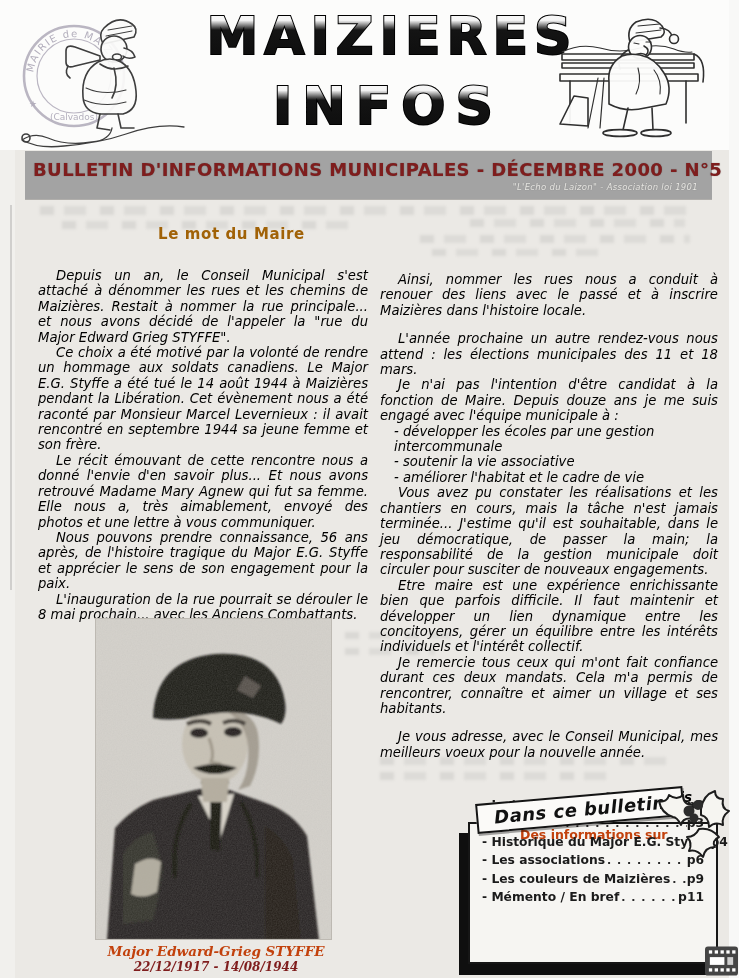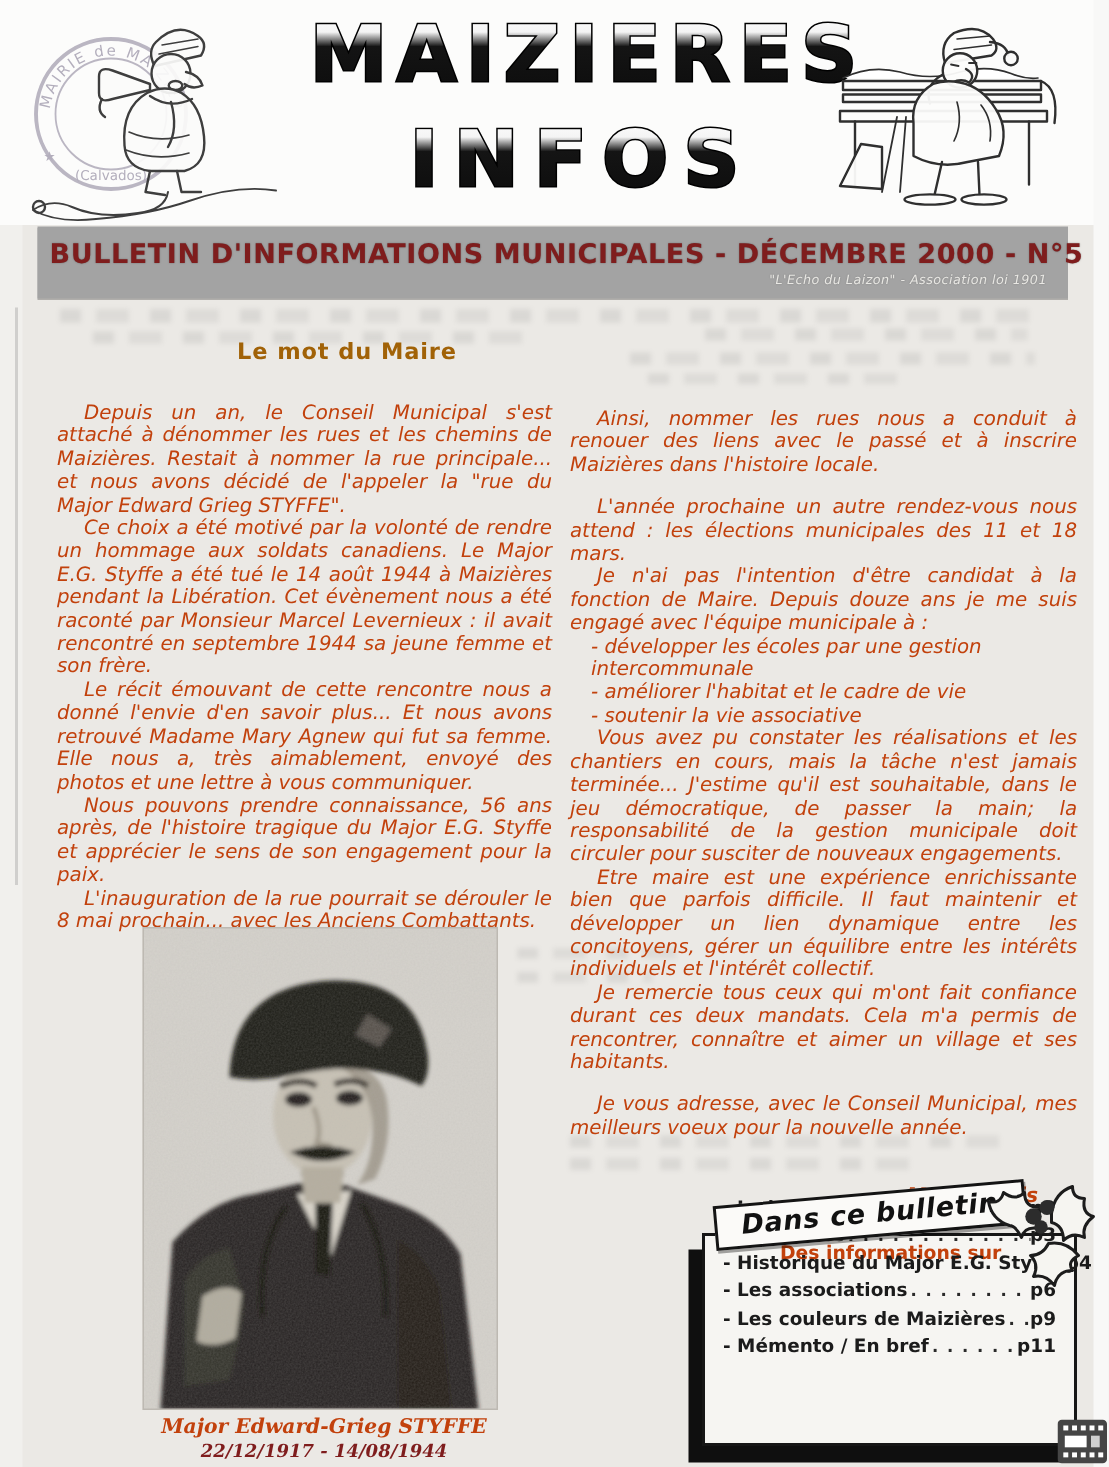--- a/index.html
+++ b/index.html
@@ -32,21 +32,21 @@
   .banner-sub{
     position:absolute;right:14px;top:31px;font-size:8.5px;font-style:italic;
     color:#e9e8e4;text-shadow:0 0 1px rgba(60,60,60,.4);letter-spacing:.3px;
   }
   
   .article-heading{
     position:absolute;left:158px;top:225px;font-size:15px;font-weight:bold;
     letter-spacing:.6px;color:#a16207;
   }
   .col{position:absolute;font-size:13.2px;line-height:15.4px;font-style:italic;
-    text-align:justify;color:#c2410c;}
+    text-align:justify;color:#000000;}
   .col-left{left:38px;top:268px;width:330px;}
   .col-right{left:380px;top:272px;width:338px;}
   .col p{margin:0;}
   .ind{text-indent:18px;}
   .gap{margin-top:13px !important;}
   .bullet{padding-left:14px;text-align:left;}
   .signature{margin-top:30px;text-align:right;padding-right:26px;font-weight:bold;font-style:italic;font-size:13.5px;}
   
   .photo{position:absolute;left:95px;top:618px;width:237px;height:322px;}
   .photo-caption{position:absolute;left:75px;top:943px;width:282px;text-align:center;
@@ -177,22 +177,22 @@
     <p class="ind">Le récit émouvant de cette rencontre nous a donné l'envie d'en savoir plus... Et nous avons retrouvé Madame Mary Agnew qui fut sa femme. Elle nous a, très aimablement, envoyé des photos et une lettre à vous communiquer.</p>
     <p class="ind">Nous pouvons prendre connaissance, 56 ans après, de l'histoire tragique du Major E.G. Styffe et apprécier le sens de son engagement pour la paix.</p>
     <p class="ind">L'inauguration de la rue pourrait se dérouler le 8 mai prochain... avec les Anciens Combattants.</p>
   </div>
 
   <div class="col col-right">
     <p class="ind">Ainsi, nommer les rues nous a conduit à renouer des liens avec le passé et à inscrire Maizières dans l'histoire locale.</p>
     <p class="ind gap">L'année prochaine un autre rendez-vous nous attend : les élections municipales des 11 et 18 mars.</p>
     <p class="ind">Je n'ai pas l'intention d'être candidat à la fonction de Maire. Depuis douze ans je me suis engagé avec l'équipe municipale à :</p>
     <p class="bullet">- développer les écoles par une gestion intercommunale</p>
+    <p class="bullet">- soutenir la vie associative</p>
     <p class="bullet">- améliorer l'habitat et le cadre de vie</p>
-    <p class="bullet">- soutenir la vie associative</p>
     <p class="ind">Vous avez pu constater les réalisations et les chantiers en cours, mais la tâche n'est jamais terminée... J'estime qu'il est souhaitable, dans le jeu démocratique, de passer la main; la responsabilité de la gestion municipale doit circuler pour susciter de nouveaux engagements.</p>
     <p class="ind">Etre maire est une expérience enrichissante bien que parfois difficile. Il faut maintenir et développer un lien dynamique entre les concitoyens, gérer un équilibre entre les intérêts individuels et l'intérêt collectif.</p>
     <p class="ind">Je remercie tous ceux qui m'ont fait confiance durant ces deux mandats. Cela m'a permis de rencontrer, connaître et aimer un village et ses habitants.</p>
     <p class="ind gap">Je vous adresse, avec le Conseil Municipal, mes meilleurs voeux pour la nouvelle année.</p>
     <div class="signature">Marc Alexis</div>
   </div>
 
   <svg class="photo" viewBox="0 0 237 322">
     <defs>
       <filter id="blurry">

